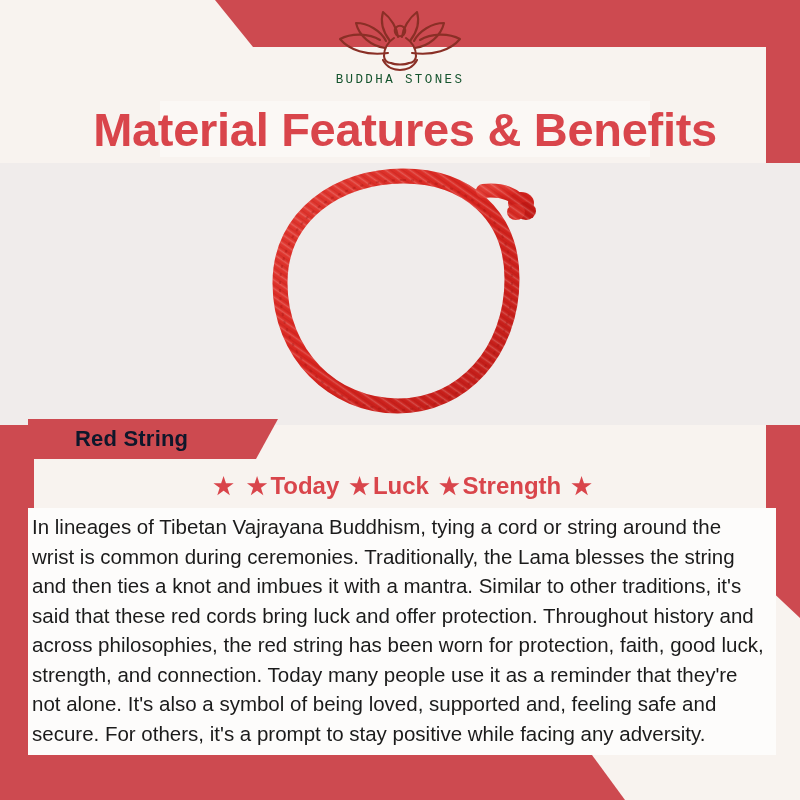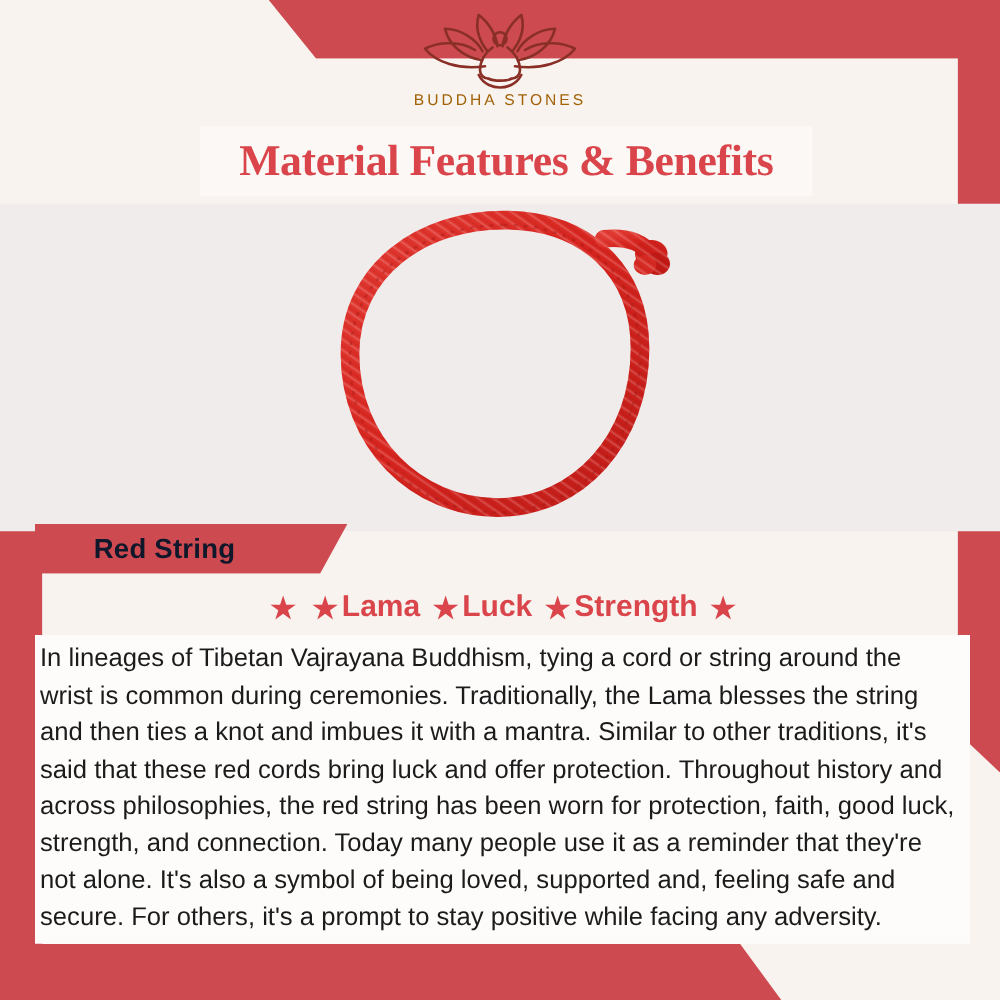--- a/index.html
+++ b/index.html
@@ -40,36 +40,36 @@
 
   
   .logo-wrap{
     position:absolute;left:0;top:8px;width:800px;height:92px;
     display:flex;flex-direction:column;align-items:center;justify-content:flex-start;
     z-index:5;
   }
   .logo-mark{width:150px;height:64px;display:block;}
   .logo-word{
     margin-top:1px;
-    font-family:Liberation Sans, sans-serif;
-    font-size:12.5px;letter-spacing:2.4px;color:#a16207;
+    font-family:Liberation Mono, monospace;
+    font-size:12.5px;letter-spacing:2.4px;color:#14532d;
     font-weight:400;
   }
 
   
   .title-band{
     position:absolute;left:160px;top:101px;width:490px;height:56px;
     background:#fbf8f5;
     display:flex;align-items:center;justify-content:center;
     z-index:4;
   }
   .title-text{
-    font-size:35px;font-weight:bold;color:#d9454b;
+    font-size:47px;font-weight:bold;color:#d9454b;
     letter-spacing:-0.3px;white-space:nowrap;
-    font-family:Liberation Serif, serif;
+    font-family:Liberation Sans, sans-serif;
   }
 
   
   .photo{
     position:absolute;left:0;top:163px;width:800px;height:262px;
     background:#f0eceb;
     overflow:hidden;
   }
   .bracelet{
     position:absolute;left:50%;top:0;transform:translateX(-50%);
@@ -210,21 +210,21 @@
   <div class="ribbon">
     <span class="ribbon-text">Red String</span>
   </div>
 
   <div class="benefits">
     <div class="benefit">
       <span class="star">★</span>
     </div>
     <div class="benefit">
       <span class="star">★</span>
-      <span>Lama</span>
+      <span>Today</span>
     </div>
     <div class="benefit">
       <span class="star">★</span>
       <span>Luck</span>
     </div>
     <div class="benefit">
       <span class="star">★</span>
       <span>Strength</span>
     </div>
     <div class="benefit">

